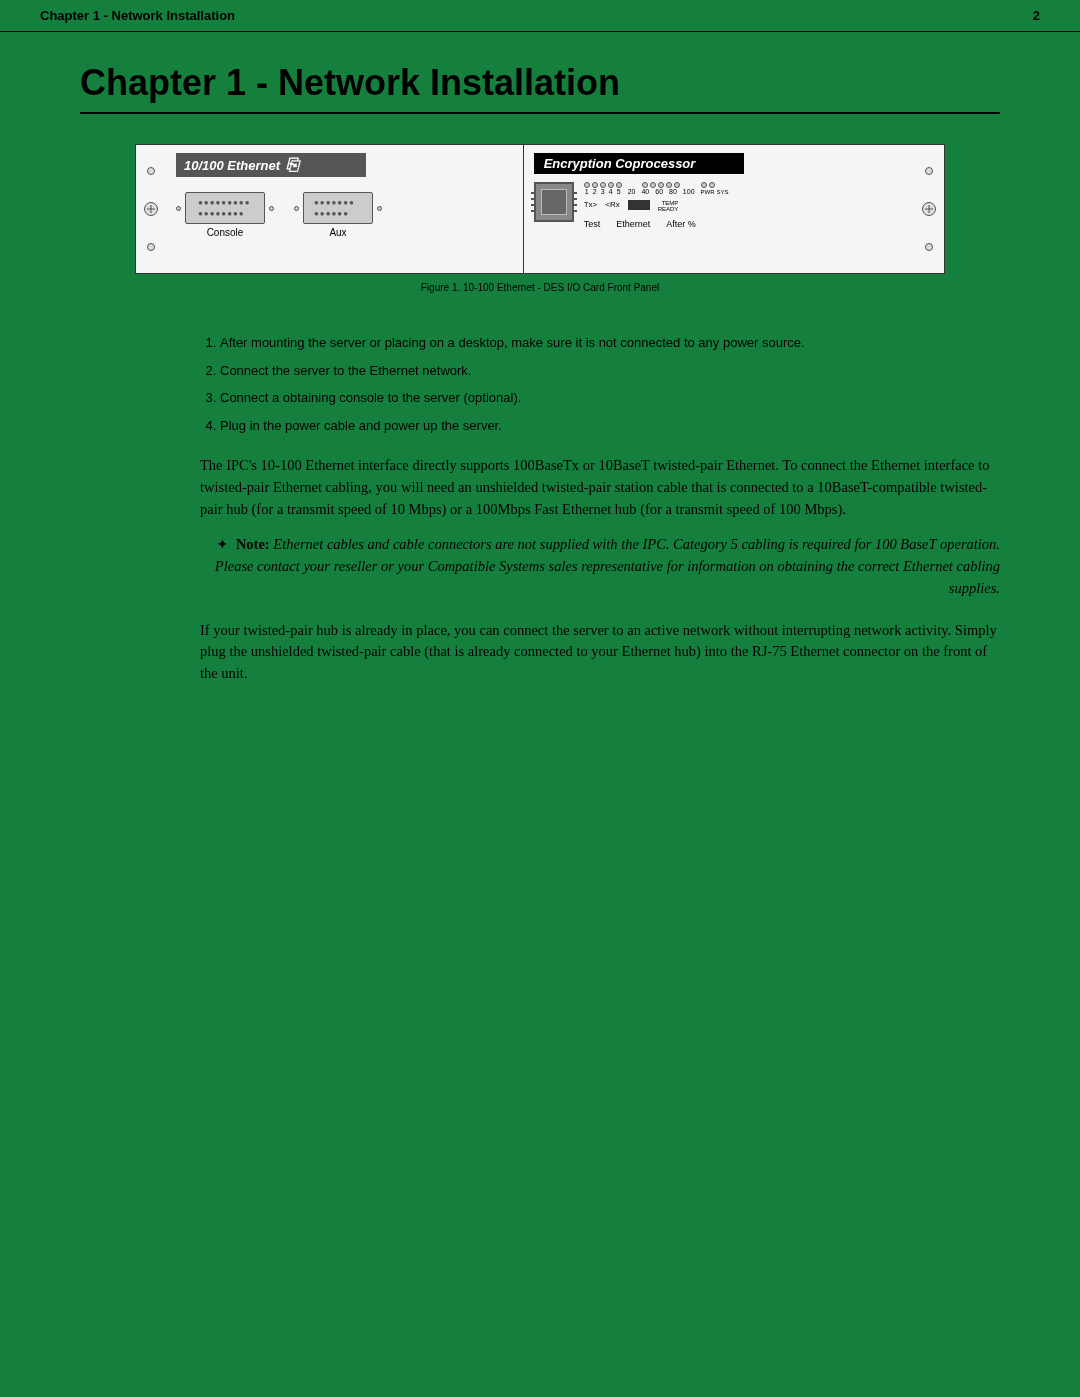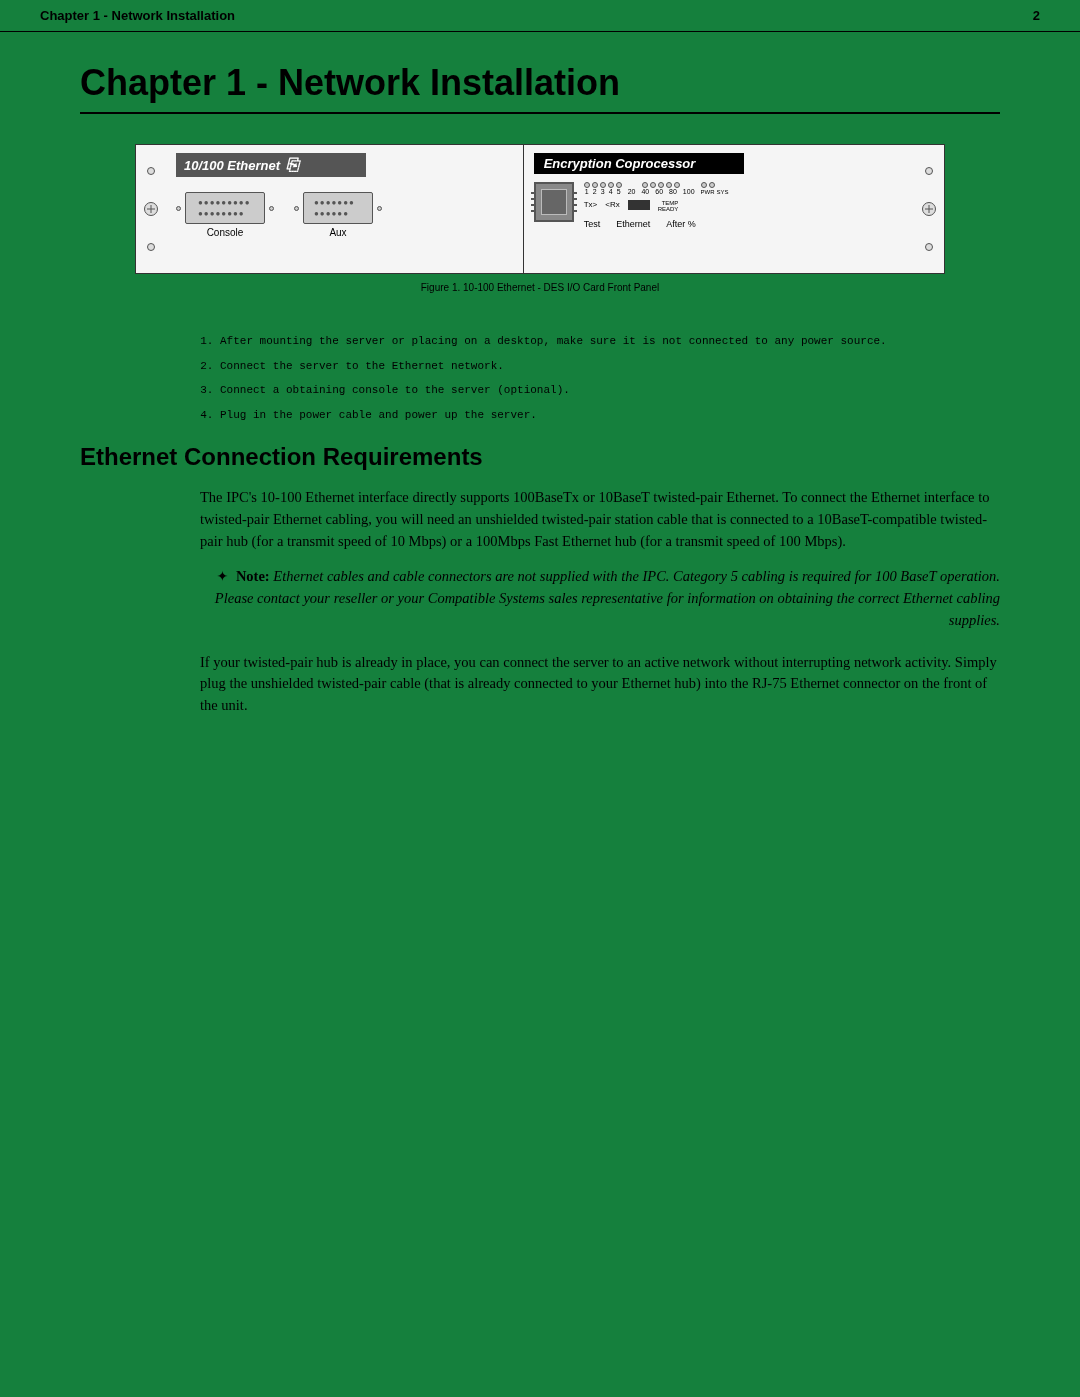--- a/index.html
+++ b/index.html
@@ -248,23 +248,23 @@
     }
 
     
     .numbered-list {
       margin-left: 140px;
       margin-bottom: 20px;
     }
 
     .numbered-list li {
       margin-bottom: 8px;
-      font-size: 11px;
+      font-size: 13px;
       line-height: 1.5;
-      font-family: Liberation Mono, monospace;
+      font-family: Liberation Sans, sans-serif;
     }
 
     
     .section-heading {
       font-size: 24px;
       font-weight: bold;
       font-family: Arial, Helvetica, sans-serif;
       color: #000;
       margin-bottom: 16px;
       margin-top: 10px;
@@ -469,21 +469,20 @@
 
 
 
     <ol class="numbered-list">
       <li>After mounting the server or placing on a desktop, make sure it is not connected to any power source.</li>
       <li>Connect the server to the Ethernet network.</li>
       <li>Connect a obtaining console to the server (optional).</li>
       <li>Plug in the power cable and power up the server.</li>
     </ol>
 
-    <h2 class="section-heading">Ethernet Connection Requirements</h2>
 
     <p class="body-text">The IPC's 10-100 Ethernet interface directly supports 100BaseTx or 10BaseT twisted-pair Ethernet. To connect the Ethernet interface to twisted-pair Ethernet cabling, you will need an unshielded twisted-pair station cable that is connected to a 10BaseT-compatible twisted-pair hub (for a transmit speed of 10 Mbps) or a 100Mbps Fast Ethernet hub (for a transmit speed of 100 Mbps).</p>
 
     <p class="note-para">
       <span class="note-diamond">✦</span>
       <span class="note-bold">Note:</span>
       <span class="note-italic">Ethernet cables and cable connectors are not supplied with the IPC.  Category 5 cabling is required for 100 BaseT operation. Please contact your reseller or your Compatible Systems sales representative for information on obtaining the correct Ethernet cabling supplies.</span>
     </p>
 
     <p class="body-text">If your twisted-pair hub is already in place, you can connect the server to an active network without interrupting network activity. Simply plug the unshielded twisted-pair cable (that is already connected to your Ethernet hub) into the RJ-75 Ethernet connector on the front of the unit.</p>

